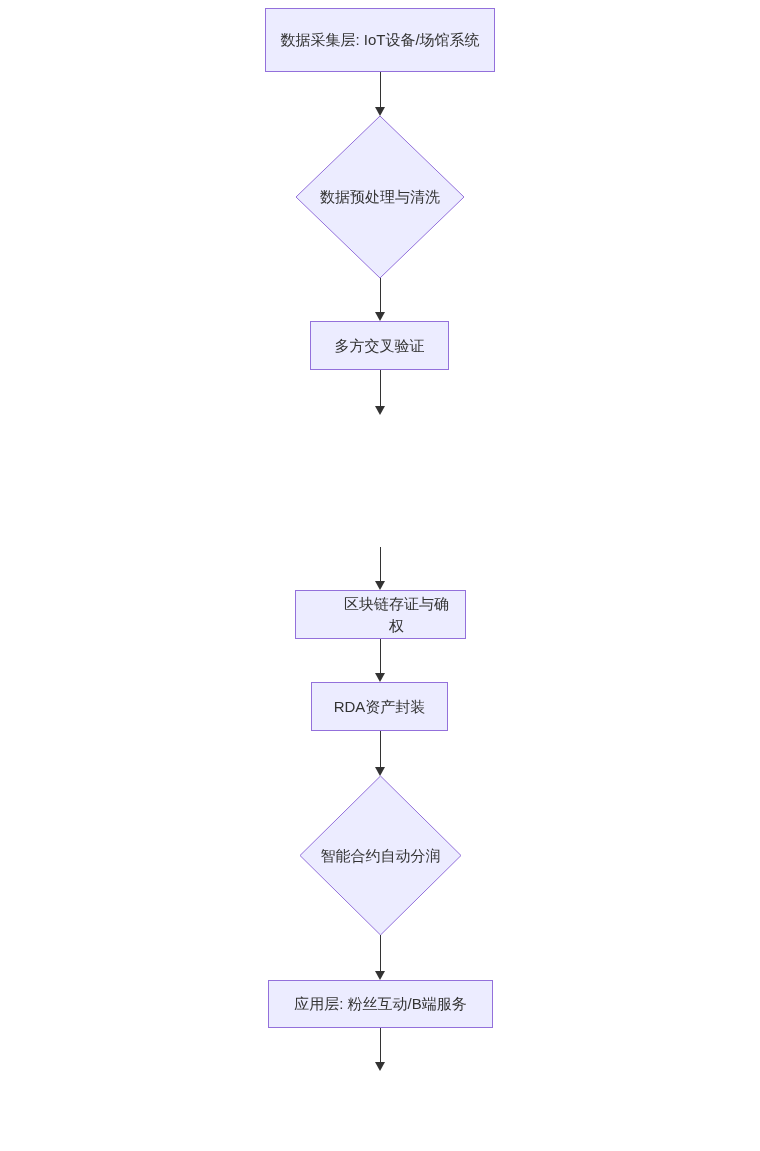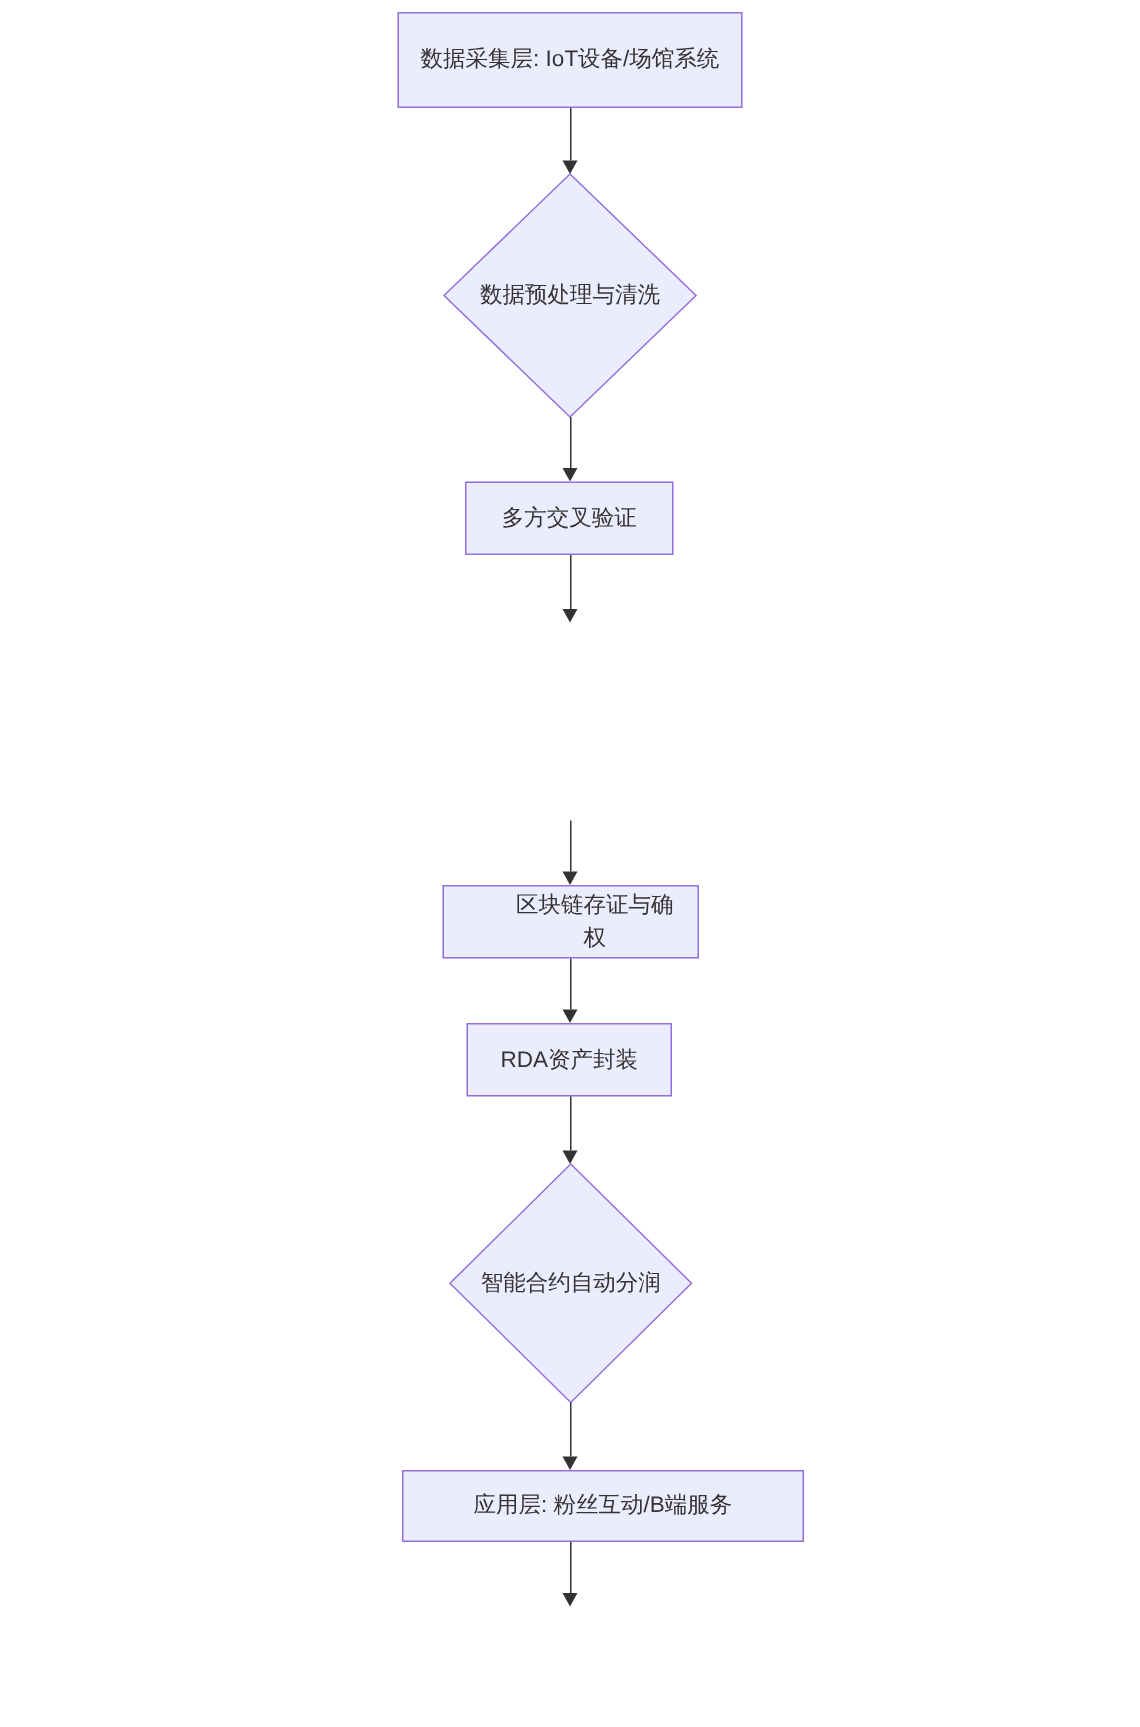--- a/index.html
+++ b/index.html
@@ -62,21 +62,21 @@
     border-top: 9px solid var(--arrow);
   }
   
   .n1 { left: 265px; top: 8px;    width: 230px; height: 64px;  }
   .n2 { left: 296px; top: 116px;  width: 168px; height: 162px; }
   .n3 { left: 310px; top: 321px;  width: 139px; height: 49px;  }
   .n4 { left: 311px; top: 415px;  width: 137px; height: 132px; }
   .n5 { left: 295px; top: 590px;  width: 171px; height: 49px; padding-left: 32px;  }
   .n6 { left: 311px; top: 682px;  width: 137px; height: 49px;  }
   .n7 { left: 300px; top: 776px;  width: 161px; height: 159px; }
-  .n8 { left: 268px; top: 980px;  width: 268px; height: 48px;  }
+  .n8 { left: 268px; top: 980px;  width: 225px; height: 48px;  }
   .n9 { left: 263px; top: 1071px; width: 233px; height: 72px;  }
   
   .a1 { top: 72px;   height: 44px; }
   .a2 { top: 278px;  height: 43px; }
   .a3 { top: 370px;  height: 45px; }
   .a4 { top: 547px;  height: 43px; }
   .a5 { top: 639px;  height: 43px; }
   .a6 { top: 731px;  height: 45px; }
   .a7 { top: 935px;  height: 45px; }
   .a8 { top: 1028px; height: 43px; }

